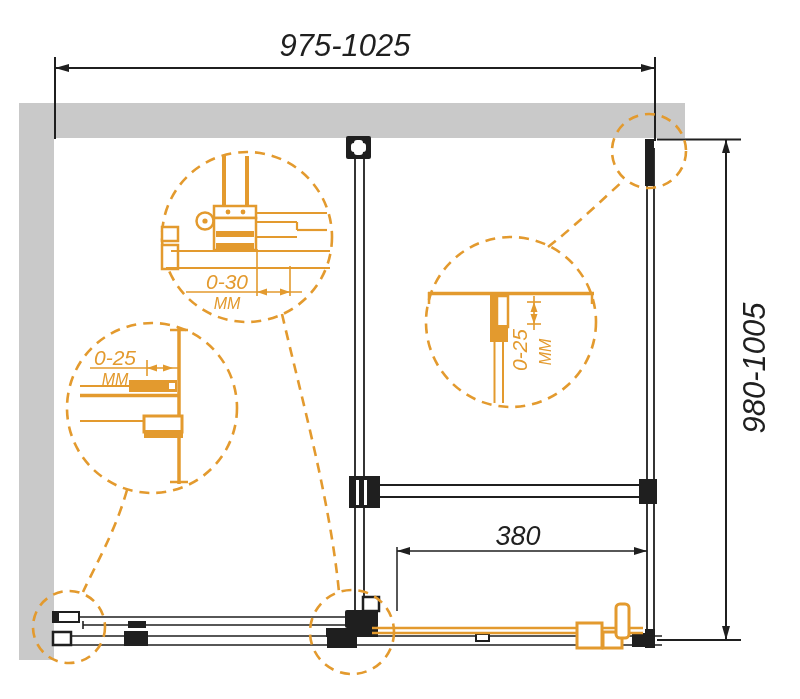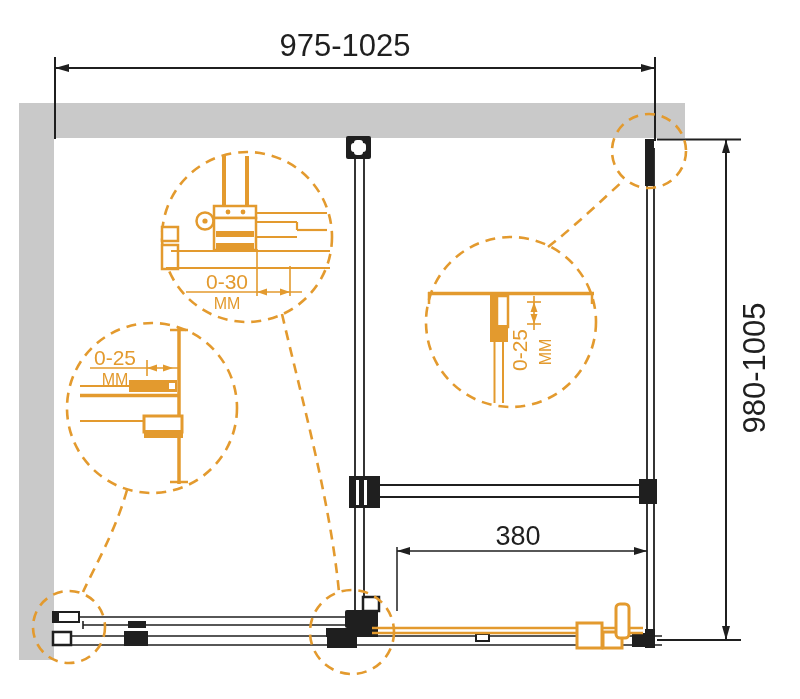--- a/index.html
+++ b/index.html
@@ -2,21 +2,21 @@
 <html style="--accent-orange: #E39A2E; --wall-gray: #C9C9C9; --line-ink: #1F1F1F; --background: #FFFFFF;"><head>
 <meta charset="utf-8">
 <style>
   :root{
     --accent-orange:#E39A2E;
     --wall-gray:#C9C9C9;
     --line-ink:#1F1F1F;
     --background:#FFFFFF;
   }
   html,body{margin:0;padding:0;background:var(--background);}
-  .canvas{width:800px;height:697px;position:relative;background:var(--background);}
+  .canvas{width:800px;height:697px;position:relative;background:var(--background);font-style:italic;}
   svg{display:block;}
   
   .sk{stroke:var(--line-ink);fill:none;}
   .fk{fill:var(--line-ink);stroke:none;}
   .so{stroke:var(--accent-orange);fill:none;}
   .fo{fill:var(--accent-orange);stroke:none;}
   .sow{stroke:var(--accent-orange);fill:#fff;}
   .skw{stroke:var(--line-ink);fill:#fff;}
   .wall{fill:var(--wall-gray);stroke:none;}
   .dash{stroke-dasharray:10 7;}

